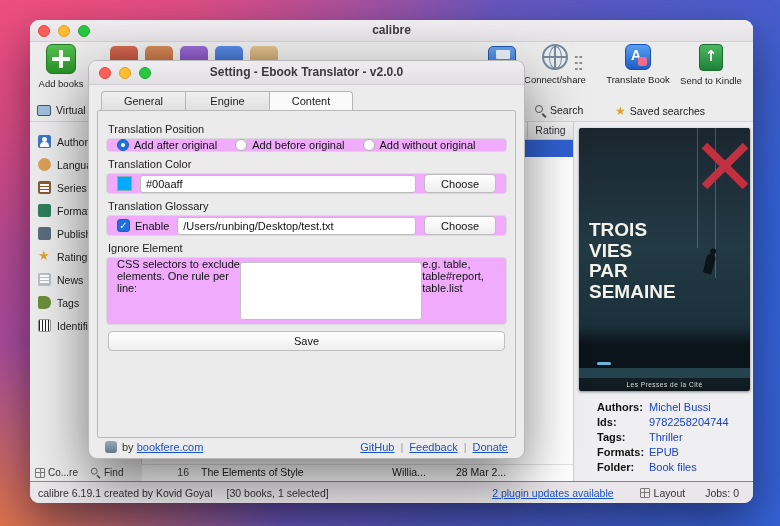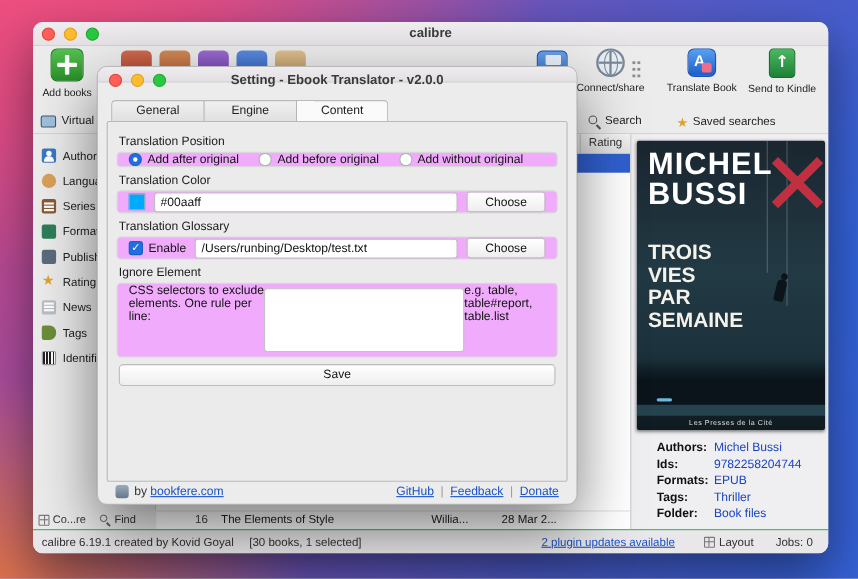--- a/index.html
+++ b/index.html
@@ -145,21 +145,21 @@
     padding:0 14px 0 8px;}
   .sb-sel{margin-left:14px;}
   .sb-flex{flex:1;}
   .sb-upd{color:#1a53c6;text-decoration:underline;margin-right:26px;}
   .sb-item{display:flex;align-items:center;gap:4px;margin-right:20px;}
 
   
   .dialog{position:absolute;left:88px;top:60px;width:437px;height:399px;background:#ececec;
     border-radius:9px;box-shadow:0 22px 55px rgba(0,0,0,.5);z-index:10;overflow:hidden;
     border:1px solid rgba(0,0,0,.22);}
-  .dtitlebar{position:absolute;left:0;top:0;right:0;height:14px;
+  .dtitlebar{position:absolute;left:0;top:0;right:0;height:24px;
     background:linear-gradient(#eeecee,#e2e0e2);border-bottom:1px solid #d0ced0;}
   .dlights{position:absolute;left:10px;top:6px;display:flex;gap:8px;}
   .dtitle{position:absolute;left:0;right:0;top:4px;text-align:center;font-size:12px;
     font-weight:bold;color:#3a3a3a;}
   .tabs{position:absolute;left:12px;top:30px;display:flex;z-index:2;}
   .tab{width:84px;text-align:center;padding:3px 0;font-size:11px;color:#222;
     background:linear-gradient(#f0f0f0,#e0e0e0);border:1px solid #b4b4b4;border-right:none;border-bottom:none;}
   .tab:first-child{border-radius:4px 0 0 0;}
   .tab:last-child{border-right:1px solid #b4b4b4;border-radius:0 4px 0 0;}
   .tab.active{background:#fafafa;}
@@ -313,24 +313,20 @@
         <span>Find</span>
       </span>
     </div>
 
     <div class="rpanel">
       <div class="cover">
         <span class="cov-string" style="right:34px;"></span>
         <span class="cov-string" style="right:52px;height:120px;"></span>
         <div class="cov-x"></div>
         <div class="cov-fig"></div>
-        <div class="cov-author">
-          <span>MICHEL</span><br>
-          <span>BUSSI</span>
-        </div>
         <div class="cov-title">
           <span>TROIS</span>
           <span>VIES</span>
           <span>PAR</span>
           <span>SEMAINE</span>
         </div>
         <div class="cov-forest"></div>
         <div class="cov-water"></div>
         <div class="cov-light"></div>
         <div class="cov-pub">Les Presses de la Cité</div>
@@ -338,26 +334,26 @@
       <div class="details">
         <div class="drow">
           <span class="dlab">Authors:</span>
           <a class="dval">Michel Bussi</a>
         </div>
         <div class="drow">
           <span class="dlab">Ids:</span>
           <a class="dval">9782258204744</a>
         </div>
         <div class="drow">
+          <span class="dlab">Tags:</span>
+          <a class="dval">Thriller</a>
+        </div>
+        <div class="drow">
           <span class="dlab">Formats:</span>
           <a class="dval">EPUB</a>
-        </div>
-        <div class="drow">
-          <span class="dlab">Tags:</span>
-          <a class="dval">Thriller</a>
         </div>
         <div class="drow">
           <span class="dlab">Folder:</span>
           <a class="dval">Book files</a>
         </div>
       </div>
     </div>
 
     <div class="statusbar">
       <span>calibre 6.19.1 created by Kovid Goyal</span>

